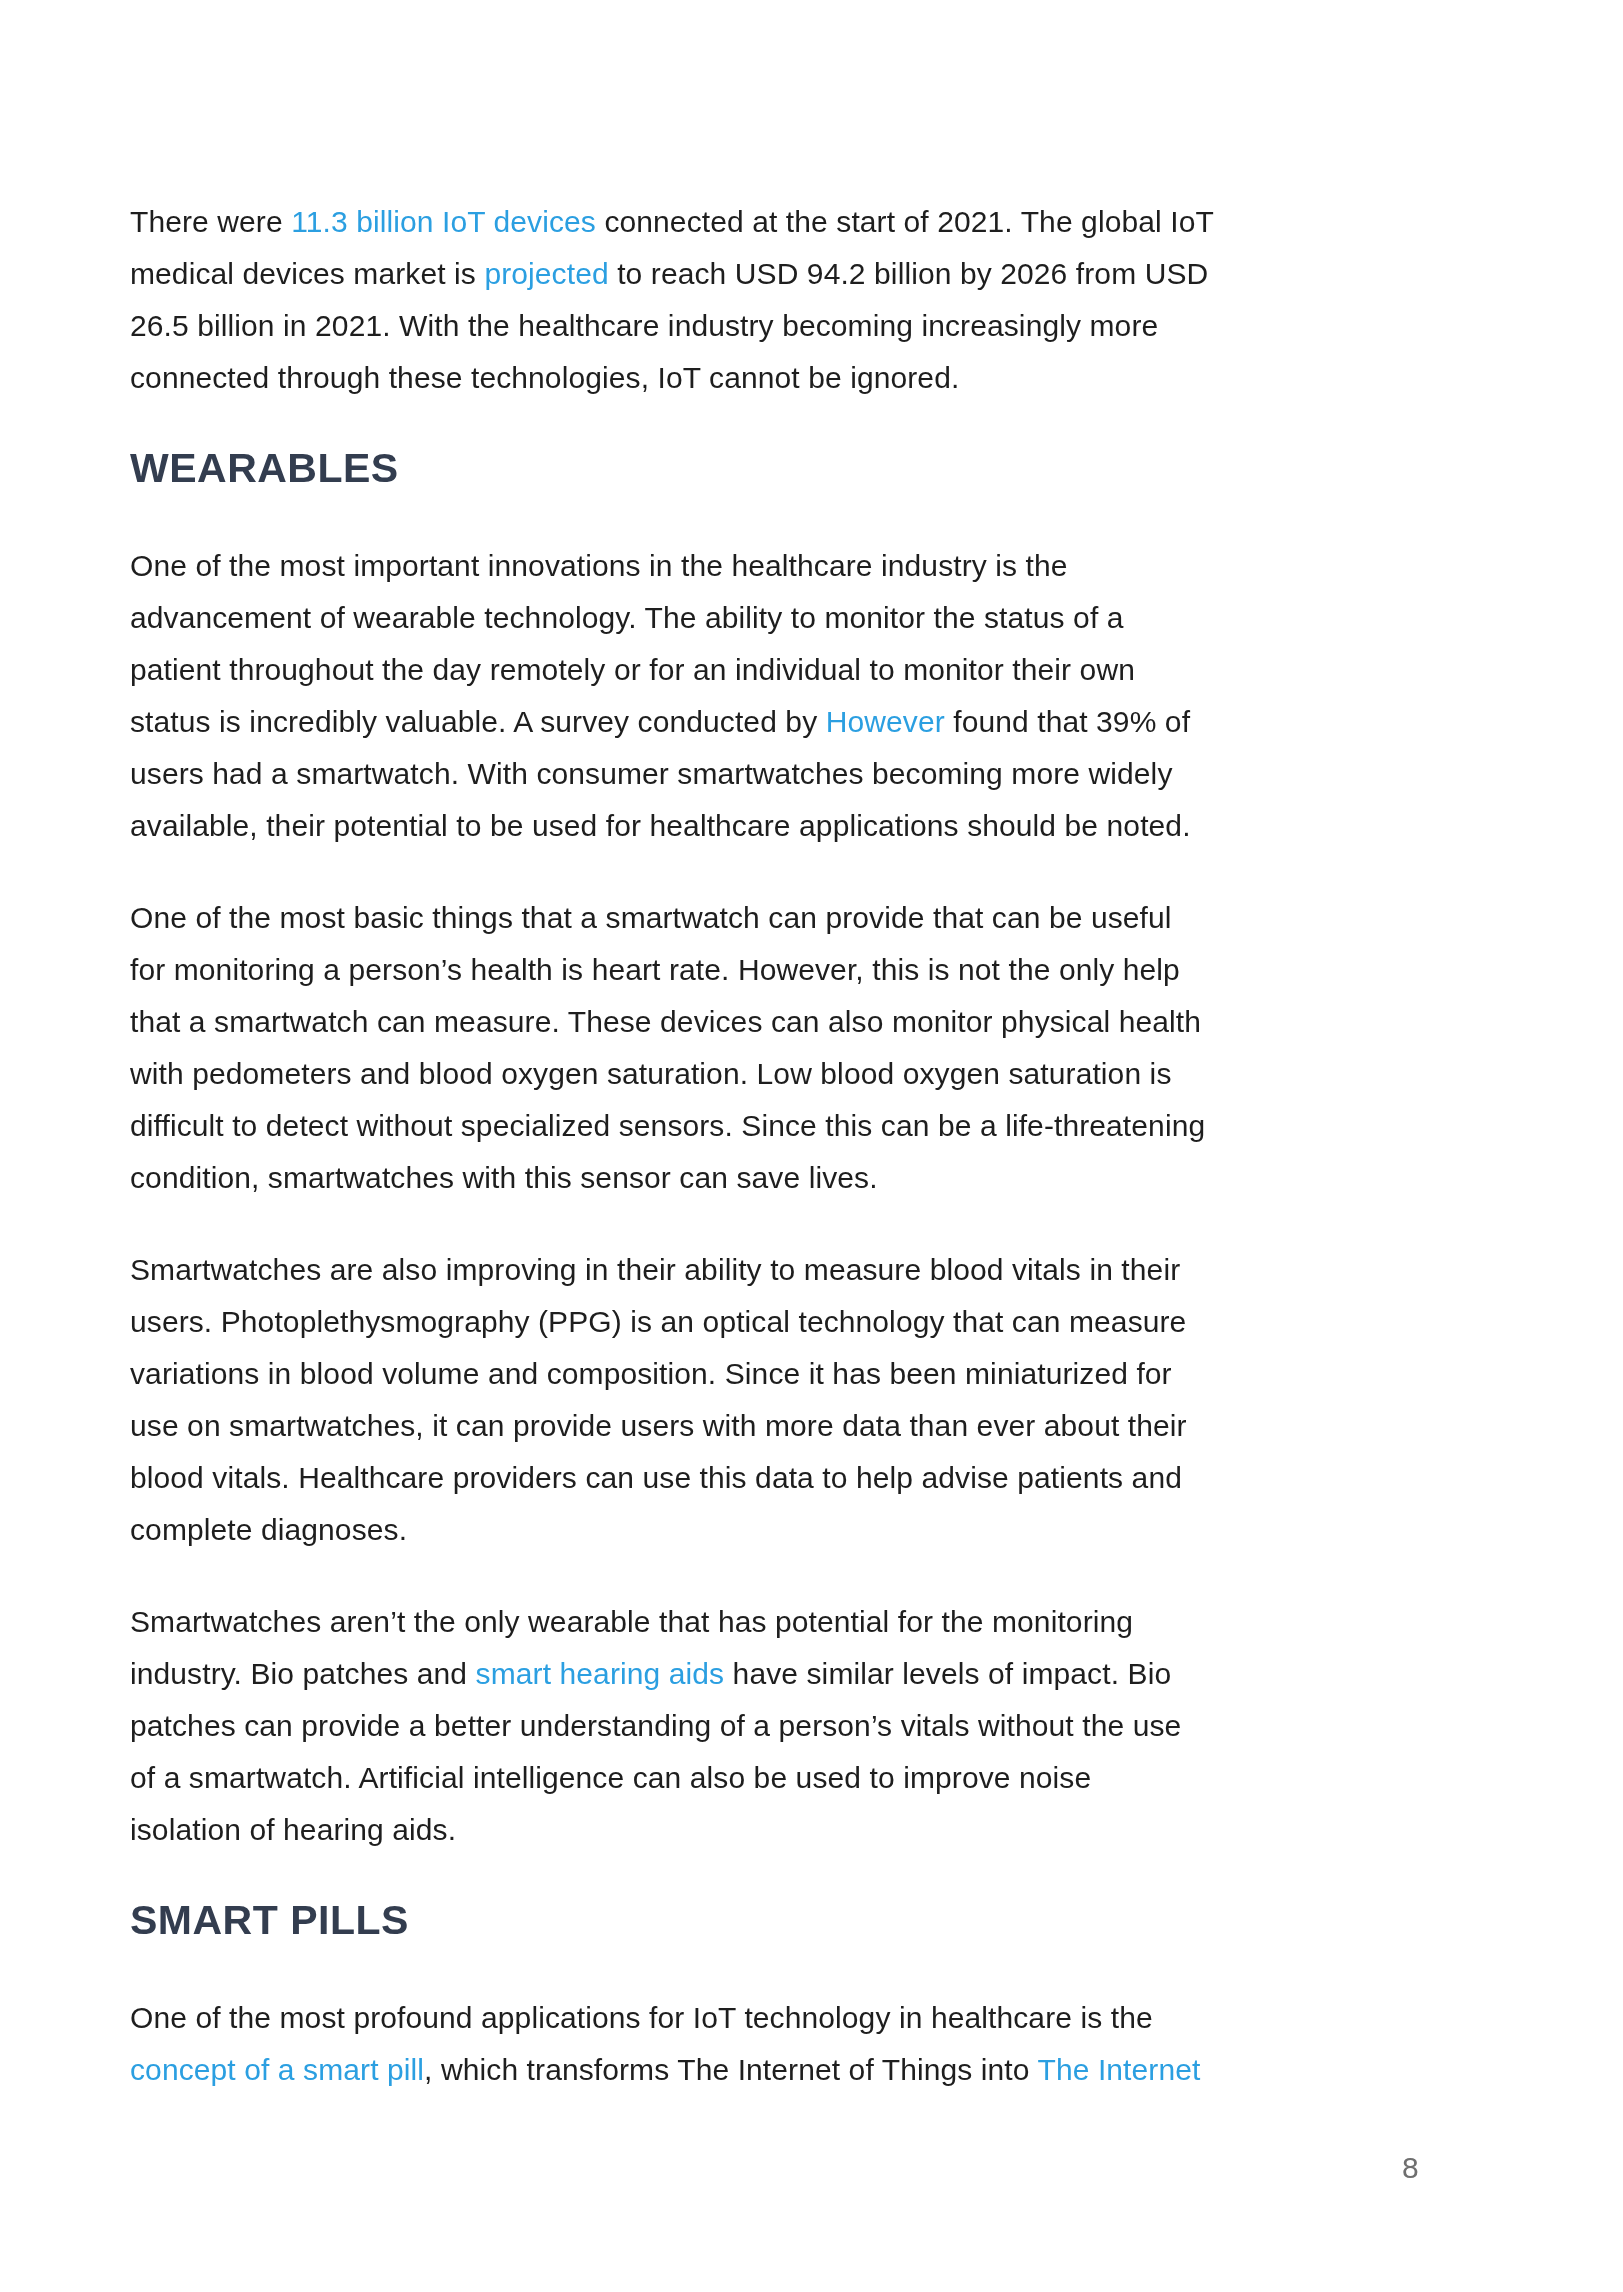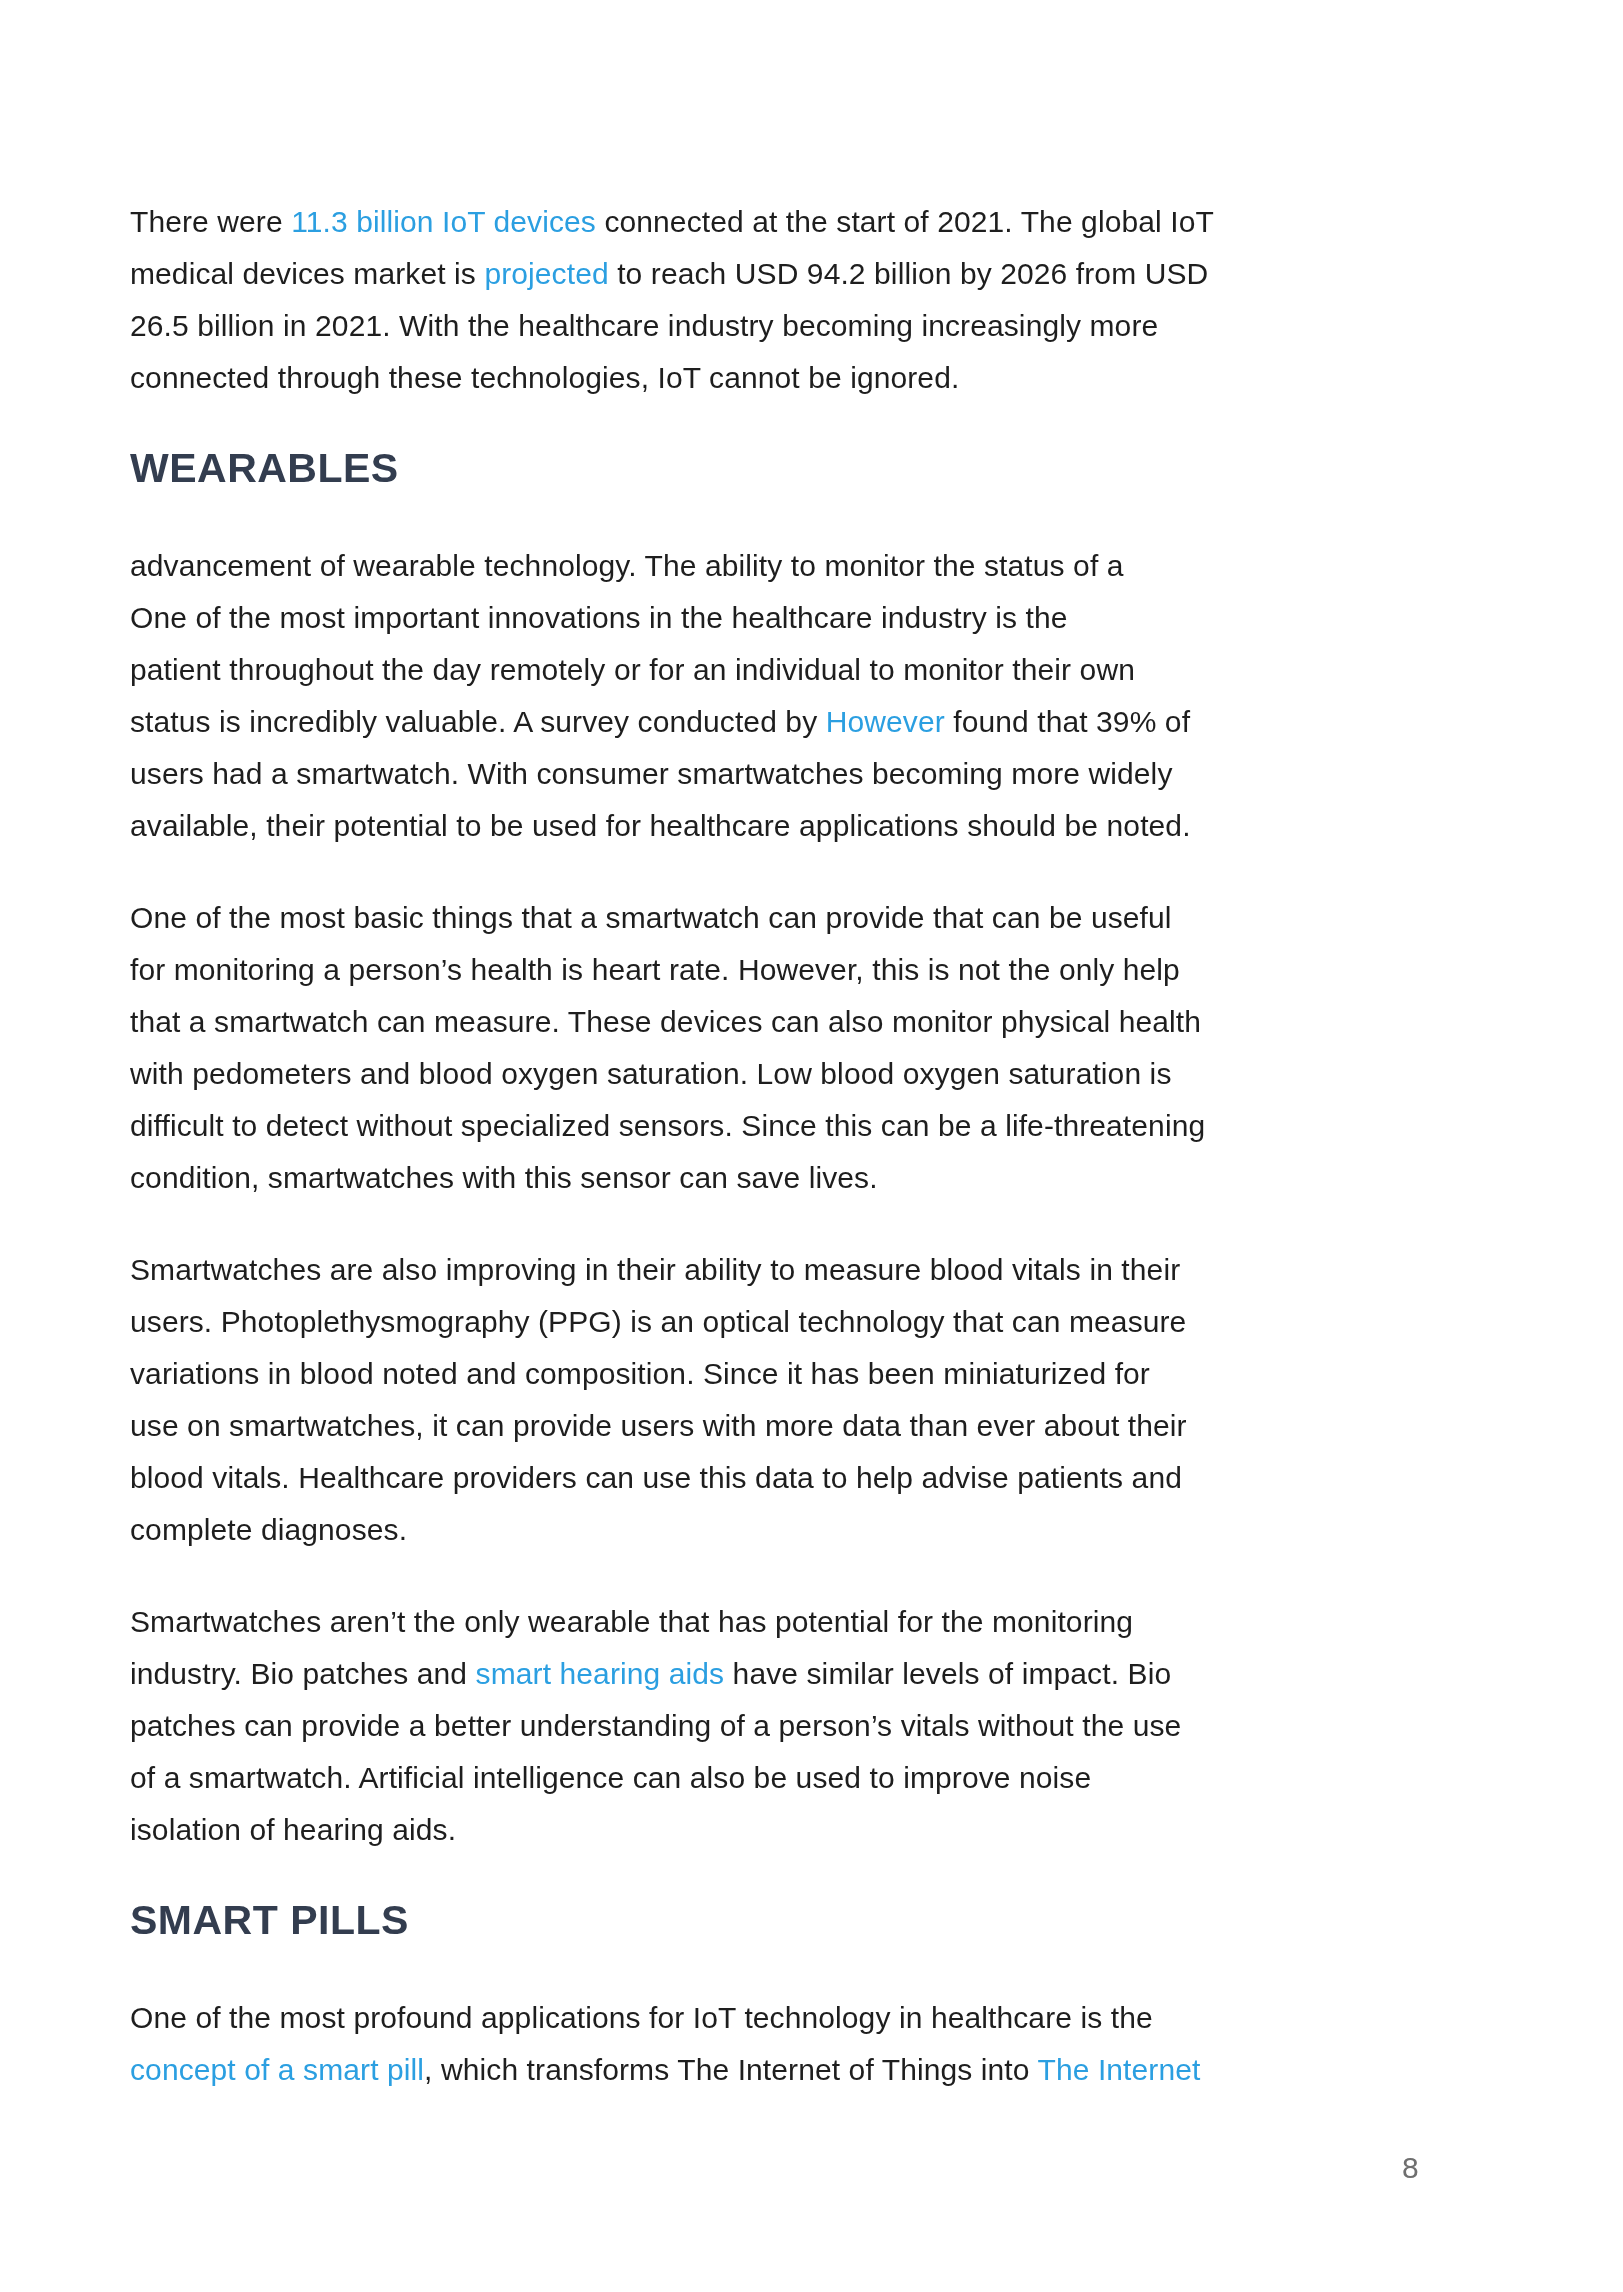--- a/index.html
+++ b/index.html
@@ -59,39 +59,39 @@
 <div class="page">
   <div class="content">
       <div class="paragraph">
         <div class="line"><span>There were </span><span class="link">11.3 billion IoT devices</span><span> connected at the start of 2021. The global IoT</span></div>
         <div class="line"><span>medical devices market is </span><span class="link">projected</span><span> to reach USD 94.2 billion by 2026 from USD</span></div>
         <div class="line"><span>26.5 billion in 2021. With the healthcare industry becoming increasingly more</span></div>
         <div class="line"><span>connected through these technologies, IoT cannot be ignored.</span></div>
       </div>
       <div class="heading">WEARABLES</div>
       <div class="paragraph">
+        <div class="line"><span>One of the most important innovations in the healthcare industry is the</span></div>
         <div class="line"><span>advancement of wearable technology. The ability to monitor the status of a</span></div>
-        <div class="line"><span>One of the most important innovations in the healthcare industry is the</span></div>
         <div class="line"><span>patient throughout the day remotely or for an individual to monitor their own</span></div>
         <div class="line"><span>status is incredibly valuable. A survey conducted by </span><span class="link">However</span><span> found that 39% of</span></div>
         <div class="line"><span>users had a smartwatch. With consumer smartwatches becoming more widely</span></div>
         <div class="line"><span>available, their potential to be used for healthcare applications should be noted.</span></div>
       </div>
       <div class="paragraph">
         <div class="line"><span>One of the most basic things that a smartwatch can provide that can be useful</span></div>
         <div class="line"><span>for monitoring a person’s health is heart rate. However, this is not the only help</span></div>
         <div class="line"><span>that a smartwatch can measure. These devices can also monitor physical health</span></div>
         <div class="line"><span>with pedometers and blood oxygen saturation. Low blood oxygen saturation is</span></div>
         <div class="line"><span>difficult to detect without specialized sensors. Since this can be a life-threatening</span></div>
         <div class="line"><span>condition, smartwatches with this sensor can save lives.</span></div>
       </div>
       <div class="paragraph">
         <div class="line"><span>Smartwatches are also improving in their ability to measure blood vitals in their</span></div>
         <div class="line"><span>users. Photoplethysmography (PPG) is an optical technology that can measure</span></div>
-        <div class="line"><span>variations in blood noted and composition. Since it has been miniaturized for</span></div>
+        <div class="line"><span>variations in blood volume and composition. Since it has been miniaturized for</span></div>
         <div class="line"><span>use on smartwatches, it can provide users with more data than ever about their</span></div>
         <div class="line"><span>blood vitals. Healthcare providers can use this data to help advise patients and</span></div>
         <div class="line"><span>complete diagnoses.</span></div>
       </div>
       <div class="paragraph">
         <div class="line"><span>Smartwatches aren’t the only wearable that has potential for the monitoring</span></div>
         <div class="line"><span>industry. Bio patches and </span><span class="link">smart hearing aids</span><span> have similar levels of impact. Bio</span></div>
         <div class="line"><span>patches can provide a better understanding of a person’s vitals without the use</span></div>
         <div class="line"><span>of a smartwatch. Artificial intelligence can also be used to improve noise</span></div>
         <div class="line"><span>isolation of hearing aids.</span></div>

